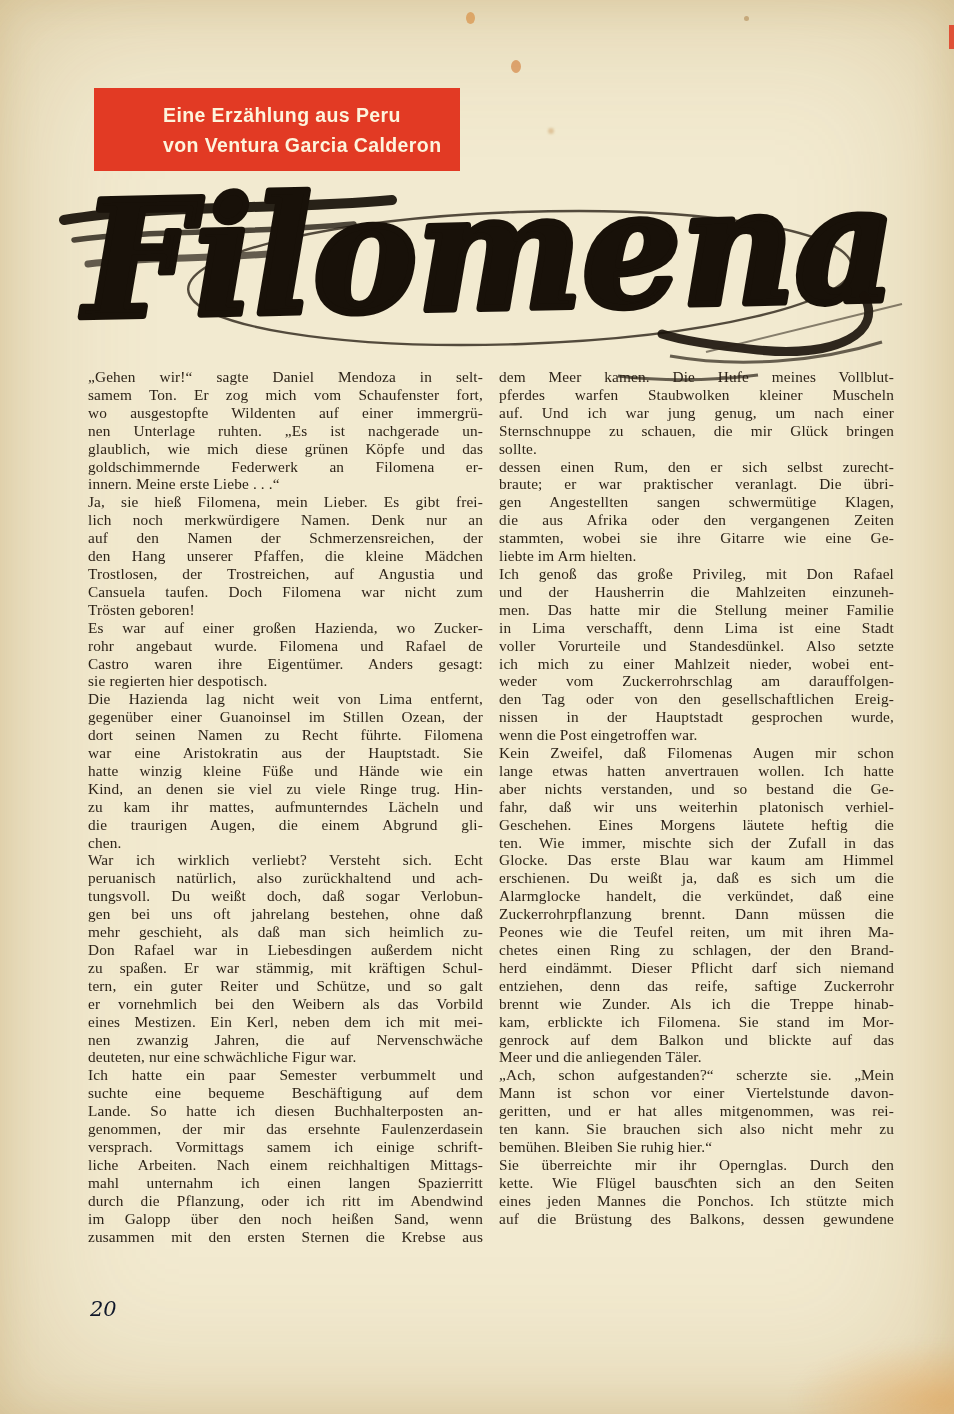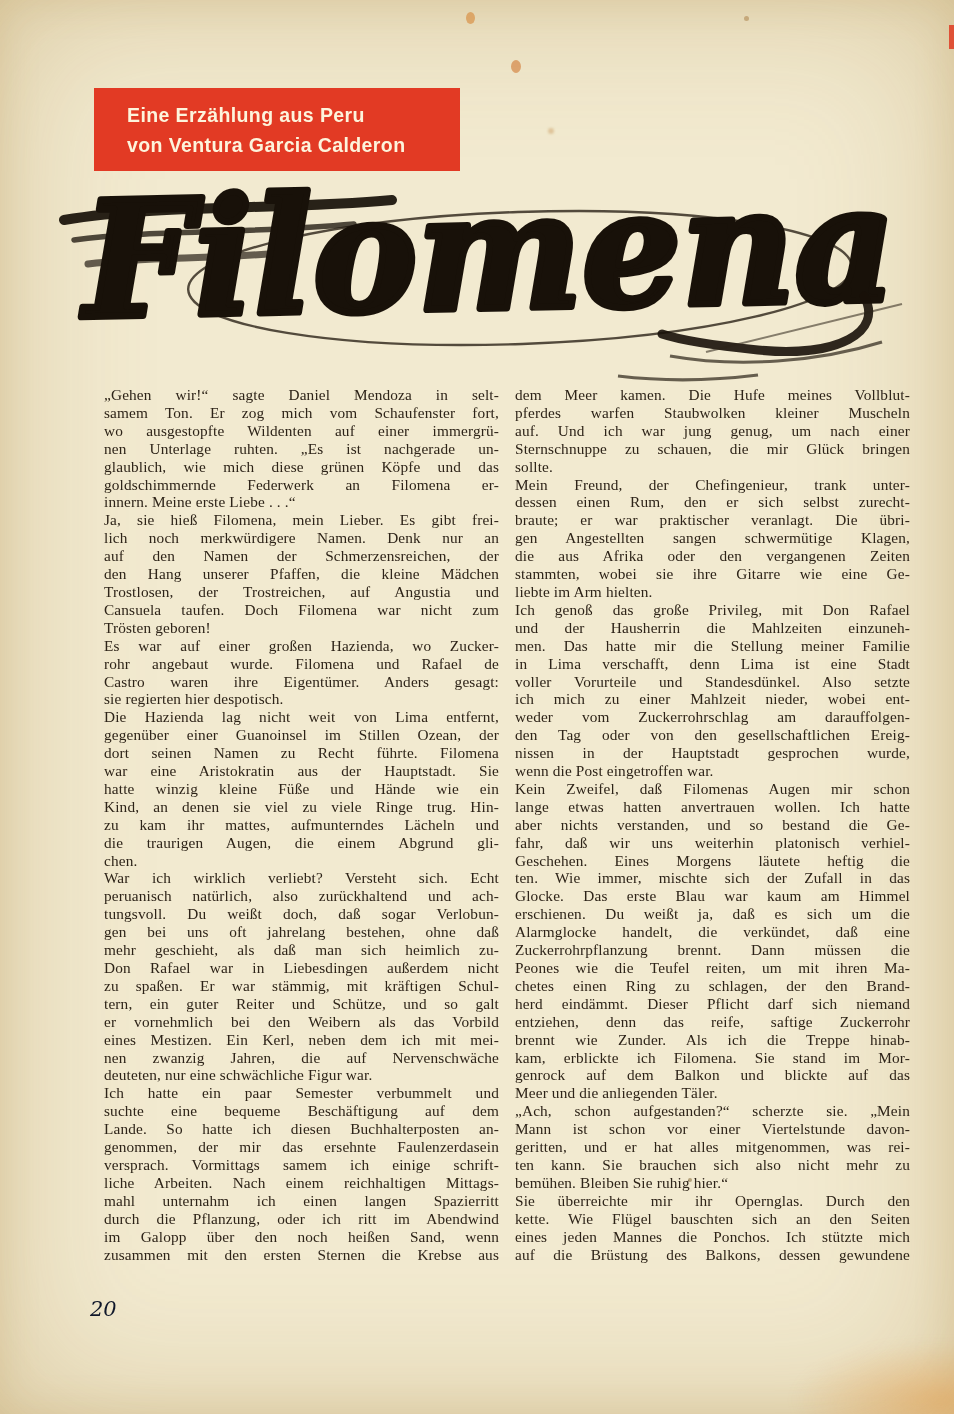--- a/index.html
+++ b/index.html
@@ -23,30 +23,29 @@
   .edge-red{position:absolute;right:0;top:25px;width:5px;height:24px;background:#df5136;}
 
   .banner{
     position:absolute;left:94px;top:88px;width:366px;height:83px;
     background:#e23a24;
     display:flex;flex-direction:column;justify-content:center;gap:10px;
     padding-left:33px;box-sizing:border-box;
   }
   .banner .bline{
     font-family:"Liberation Sans", sans-serif;font-weight:bold;
-    font-size:19.5px;line-height:20px;color:#fdf4dc;letter-spacing:.4px;
+    font-size:19.5px;line-height:20px;color:#fdf4dc;letter-spacing:.4px;margin-left:36px;
   }
 
   .title-art{position:absolute;left:58px;top:156px;width:880px;height:228px;}
 
   .columns{
-    position:absolute;left:88px;top:386px;width:806px;
+    position:absolute;left:88px;top:368px;width:806px;
     display:flex;gap:16px;
     color:#2d2318;
-    margin-left:16px;
   }
   .col{width:395px;font-size:15.3px;line-height:17.9px;letter-spacing:.15px;}
   .line{text-align:justify;text-align-last:justify;white-space:nowrap;}
   .line.par-end{text-align-last:left;}
 
   .page-number{
     position:absolute;left:90px;top:1297px;
     font-family:"DejaVu Serif", serif;font-style:italic;
     font-size:21px;color:#0f172a;
   }
@@ -131,21 +130,20 @@
       <div class="line">durch die Pflanzung, oder ich ritt im Abendwind</div>
       <div class="line">im Galopp über den noch heißen Sand, wenn</div>
       <div class="line">zusammen mit den ersten Sternen die Krebse aus</div>
     </div>
   <div class="col">
       <div class="line">dem Meer kamen. Die Hufe meines Vollblut-</div>
       <div class="line">pferdes warfen Staubwolken kleiner Muscheln</div>
       <div class="line">auf. Und ich war jung genug, um nach einer</div>
       <div class="line">Sternschnuppe zu schauen, die mir Glück bringen</div>
       <div class="line par-end">sollte.</div>
-      <div class="line">Mein Freund, der Chefingenieur, trank unter-</div>
       <div class="line">dessen einen Rum, den er sich selbst zurecht-</div>
       <div class="line">braute; er war praktischer veranlagt. Die übri-</div>
       <div class="line">gen Angestellten sangen schwermütige Klagen,</div>
       <div class="line">die aus Afrika oder den vergangenen Zeiten</div>
       <div class="line">stammten, wobei sie ihre Gitarre wie eine Ge-</div>
       <div class="line par-end">liebte im Arm hielten.</div>
       <div class="line">Ich genoß das große Privileg, mit Don Rafael</div>
       <div class="line">und der Hausherrin die Mahlzeiten einzuneh-</div>
       <div class="line">men. Das hatte mir die Stellung meiner Familie</div>
       <div class="line">in Lima verschafft, denn Lima ist eine Stadt</div>

